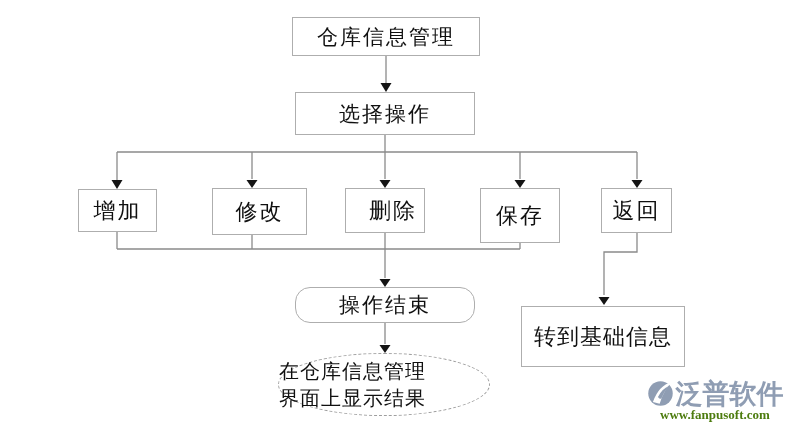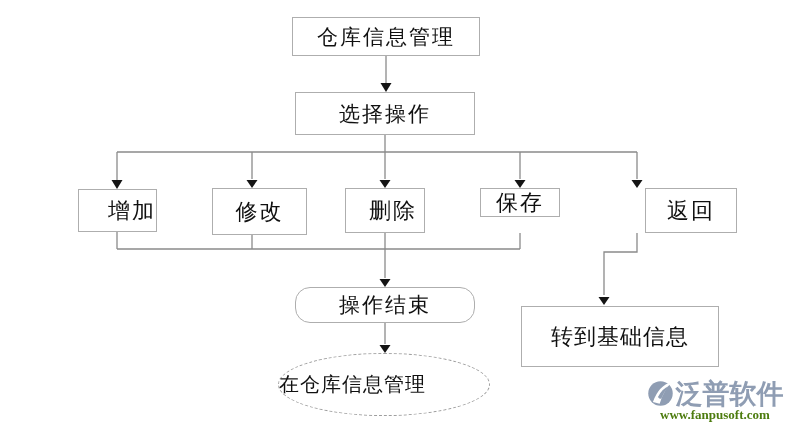--- a/index.html
+++ b/index.html
@@ -99,50 +99,51 @@
   </svg>
 
   <div class="node fs21" style="left:295px;top:92px;width:180px;height:43px;">
     <span>选择操作</span>
   </div>
 
   <div class="node fs21" style="left:292px;top:17px;width:188px;height:39px;">
     <span>仓库信息管理</span>
   </div>
 
-  <div class="node fs22" style="left:78px;top:189px;width:79px;height:43px;justify-content:flex-end;">
+  <div class="node fs22" style="left:78px;top:189px;width:79px;height:43px;">
     <span>增加</span>
   </div>
 
   <div class="node fs22" style="left:212px;top:188px;width:95px;height:47px;">
     <span>修改</span>
   </div>
 
   <div class="node fs22" style="left:345px;top:188px;width:80px;height:45px;padding-left:16px;">
     <span>删除</span>
   </div>
 
-  <div class="node fs22" style="left:480px;top:188px;width:80px;height:29px;">
+  <div class="node fs22" style="left:480px;top:188px;width:80px;height:55px;">
     <span>保存</span>
   </div>
 
-  <div class="node fs22" style="left:601px;top:188px;width:92px;height:45px;margin-left:44px;">
+  <div class="node fs22" style="left:601px;top:188px;width:71px;height:45px;">
     <span>返回</span>
   </div>
 
   <div class="node fs21" style="left:295px;top:287px;width:180px;height:36px;border-radius:15px;">
     <span>操作结束</span>
   </div>
 
-  <div class="node two-line fs22" style="left:521px;top:306px;width:198px;height:61px;">
+  <div class="node two-line fs22" style="left:521px;top:306px;width:164px;height:61px;">
     <span class="ln">转到基础信息</span>
   </div>
 
   <div class="terminator fs20" style="left:278px;top:353px;width:212px;height:63px;">
     <span class="ln">在仓库信息管理</span>
+    <span class="ln">界面上显示结果</span>
   </div>
 
   <div class="watermark">
     <div class="brand-row">
       <span style="display:inline-flex;">
         <svg width="27" height="27" viewBox="0 0 32 32" xmlns="http://www.w3.org/2000/svg">
           <circle cx="16" cy="16" r="14.5" fill="#8f9db3"></circle>
           <path d="M7 26 Q14 6 30 2 Q20 11 15 28 Z" fill="#ffffff"></path>
           <path d="M13 20 Q18 10 26 7 Q20 14 17 22 Q15 23 13 20 Z" fill="#8f9db3"></path>
         </svg>

